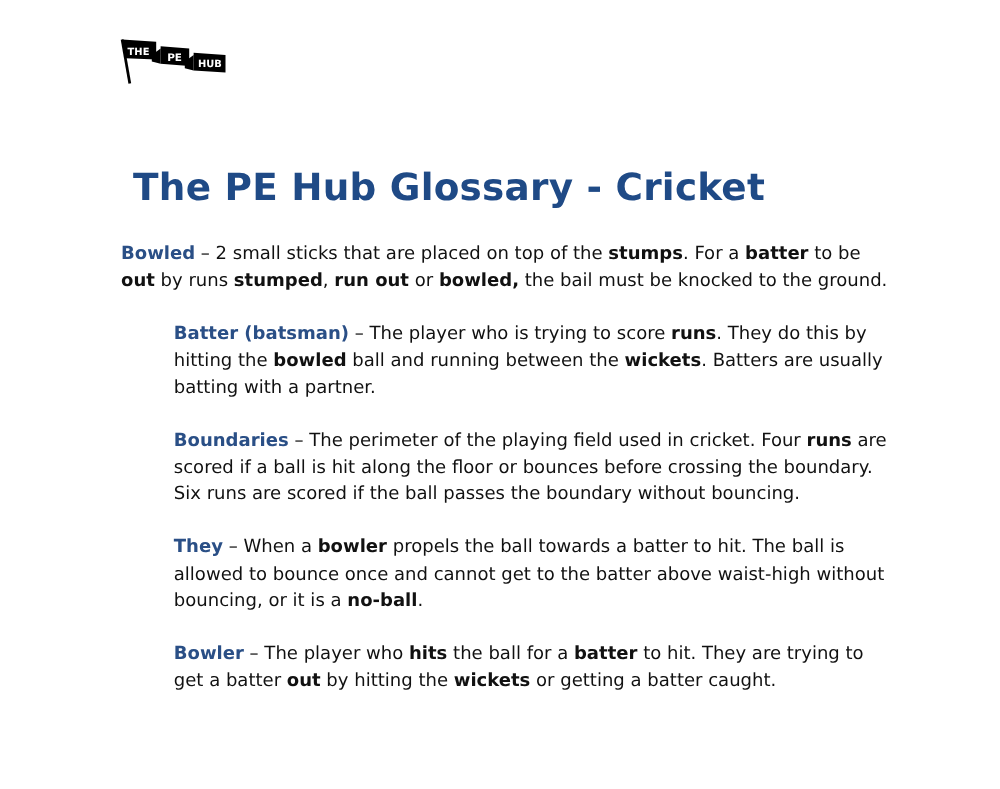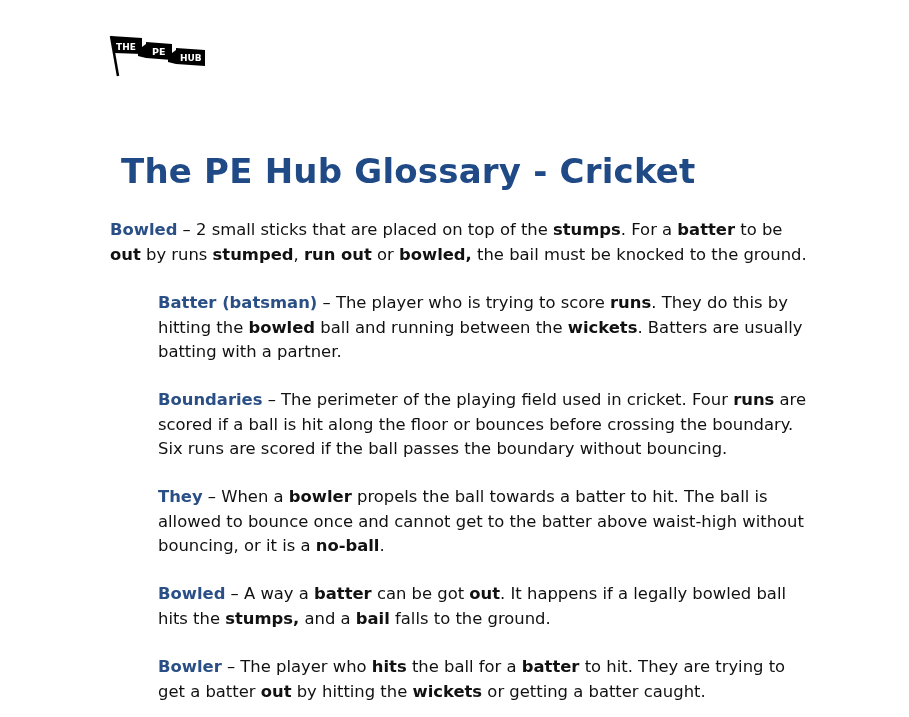--- a/index.html
+++ b/index.html
@@ -90,19 +90,16 @@
   </p>
   <p class="entry e2">
     <span class="term">Batter (batsman)</span><span class="def"><span> – The player who is trying to score </span><b>runs</b><span>. They do this by hitting the </span><b>bowled</b><span> ball and running between the </span><b>wickets</b><span>. Batters are usually batting with a partner.</span></span>
   </p>
   <p class="entry e3">
     <span class="term">Boundaries</span><span class="def"><span> – The perimeter of the playing field used in cricket. Four </span><b>runs</b><span> are scored if a ball is hit along the floor or bounces before crossing the boundary. Six runs are scored if the ball passes the boundary without bouncing.</span></span>
   </p>
   <p class="entry e4">
     <span class="term">They</span><span class="def"><span> – When a </span><b>bowler</b><span> propels the ball towards a batter to hit. The ball is allowed to bounce once and cannot get to the batter above waist-high without bouncing, or it is a </span><b>no-ball</b><span>.</span></span>
   </p>
-  <p class="entry e5">
-    <span class="term">Bowled</span><span class="def"><span> – A way a </span><b>batter</b><span> can be got </span><b>out</b><span>. It happens if a legally bowled ball hits the </span><b>stumps,</b><span> and a </span><b>bail</b><span> falls to the ground.</span></span>
-  </p>
   <p class="entry e6">
     <span class="term">Bowler</span><span class="def"><span> – The player who </span><b>hits</b><span> the ball for a </span><b>batter</b><span> to hit. They are trying to get a batter </span><b>out</b><span> by hitting the </span><b>wickets</b><span> or getting a batter caught.</span></span>
   </p>
 </div>
 
 </body></html>

